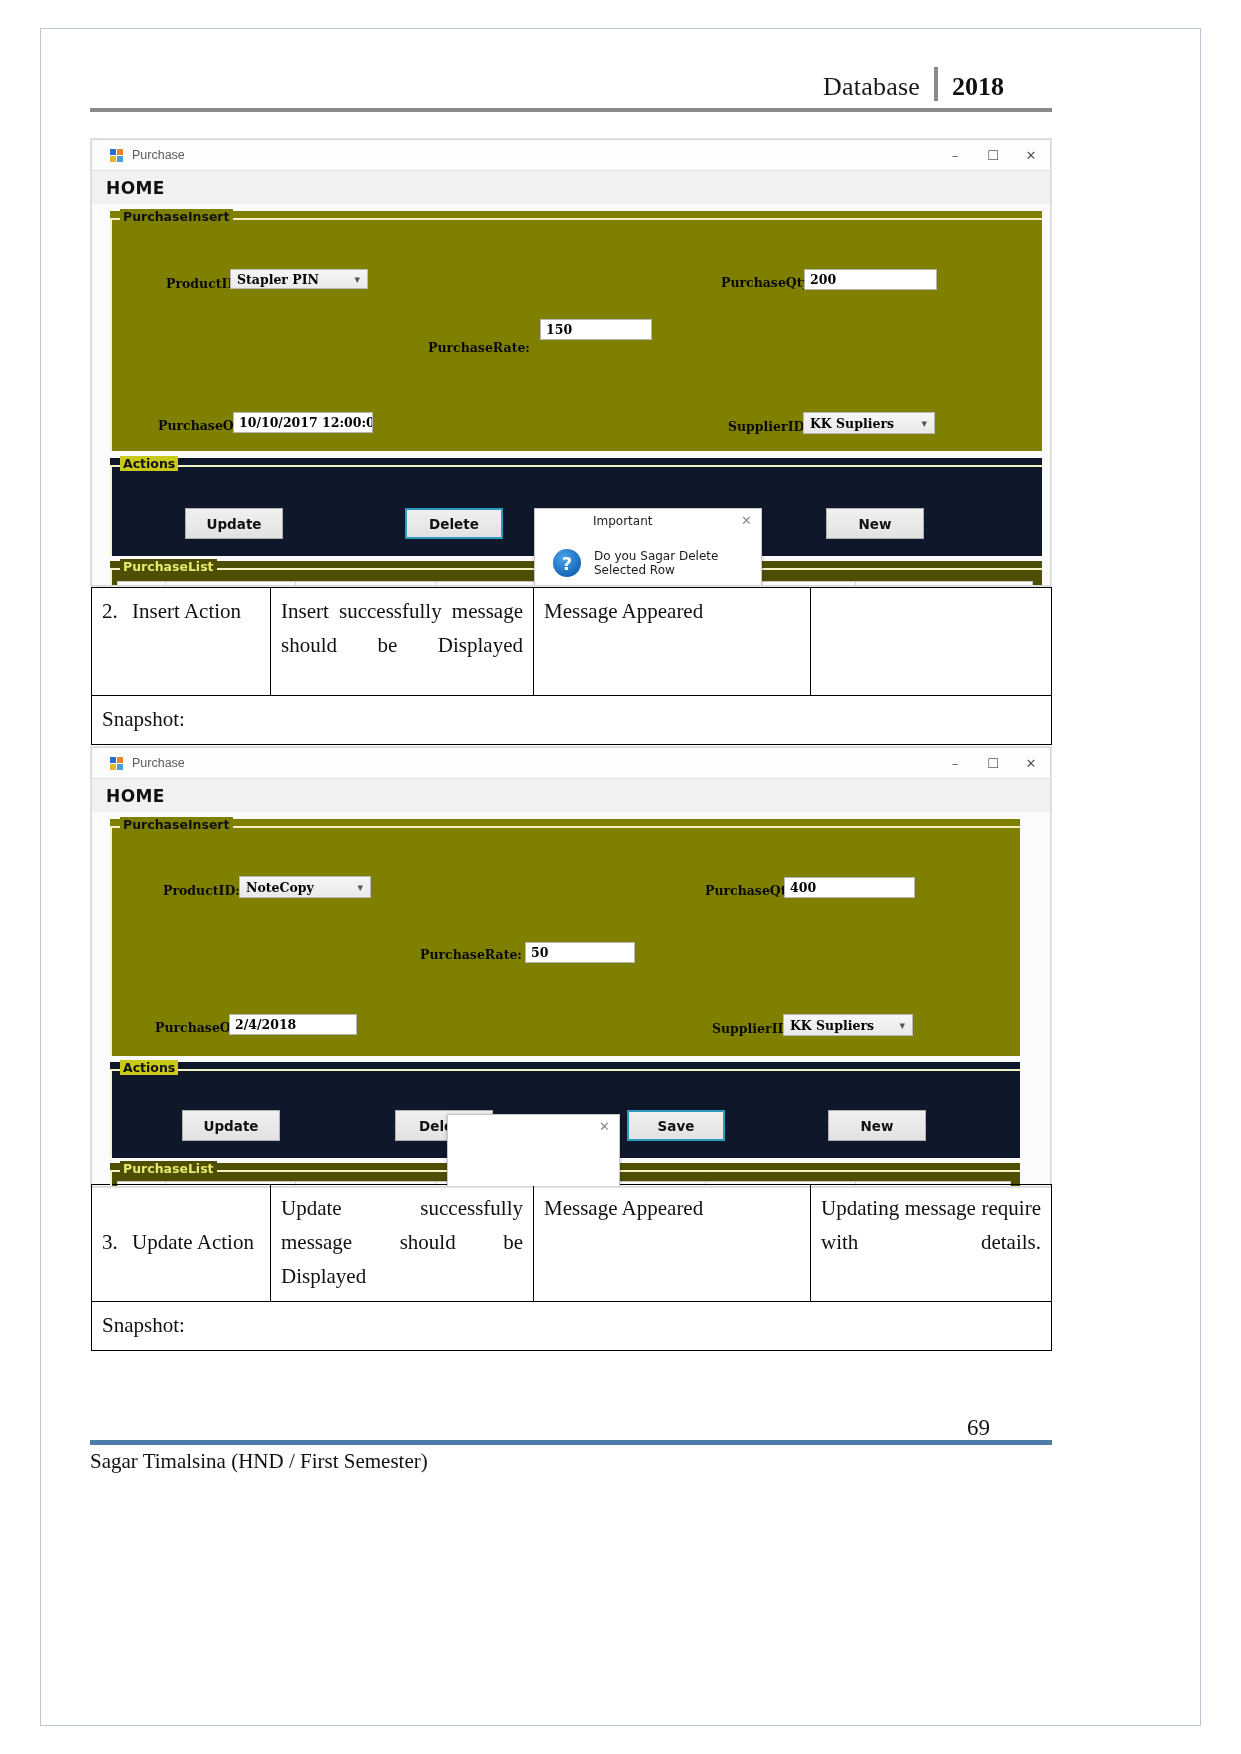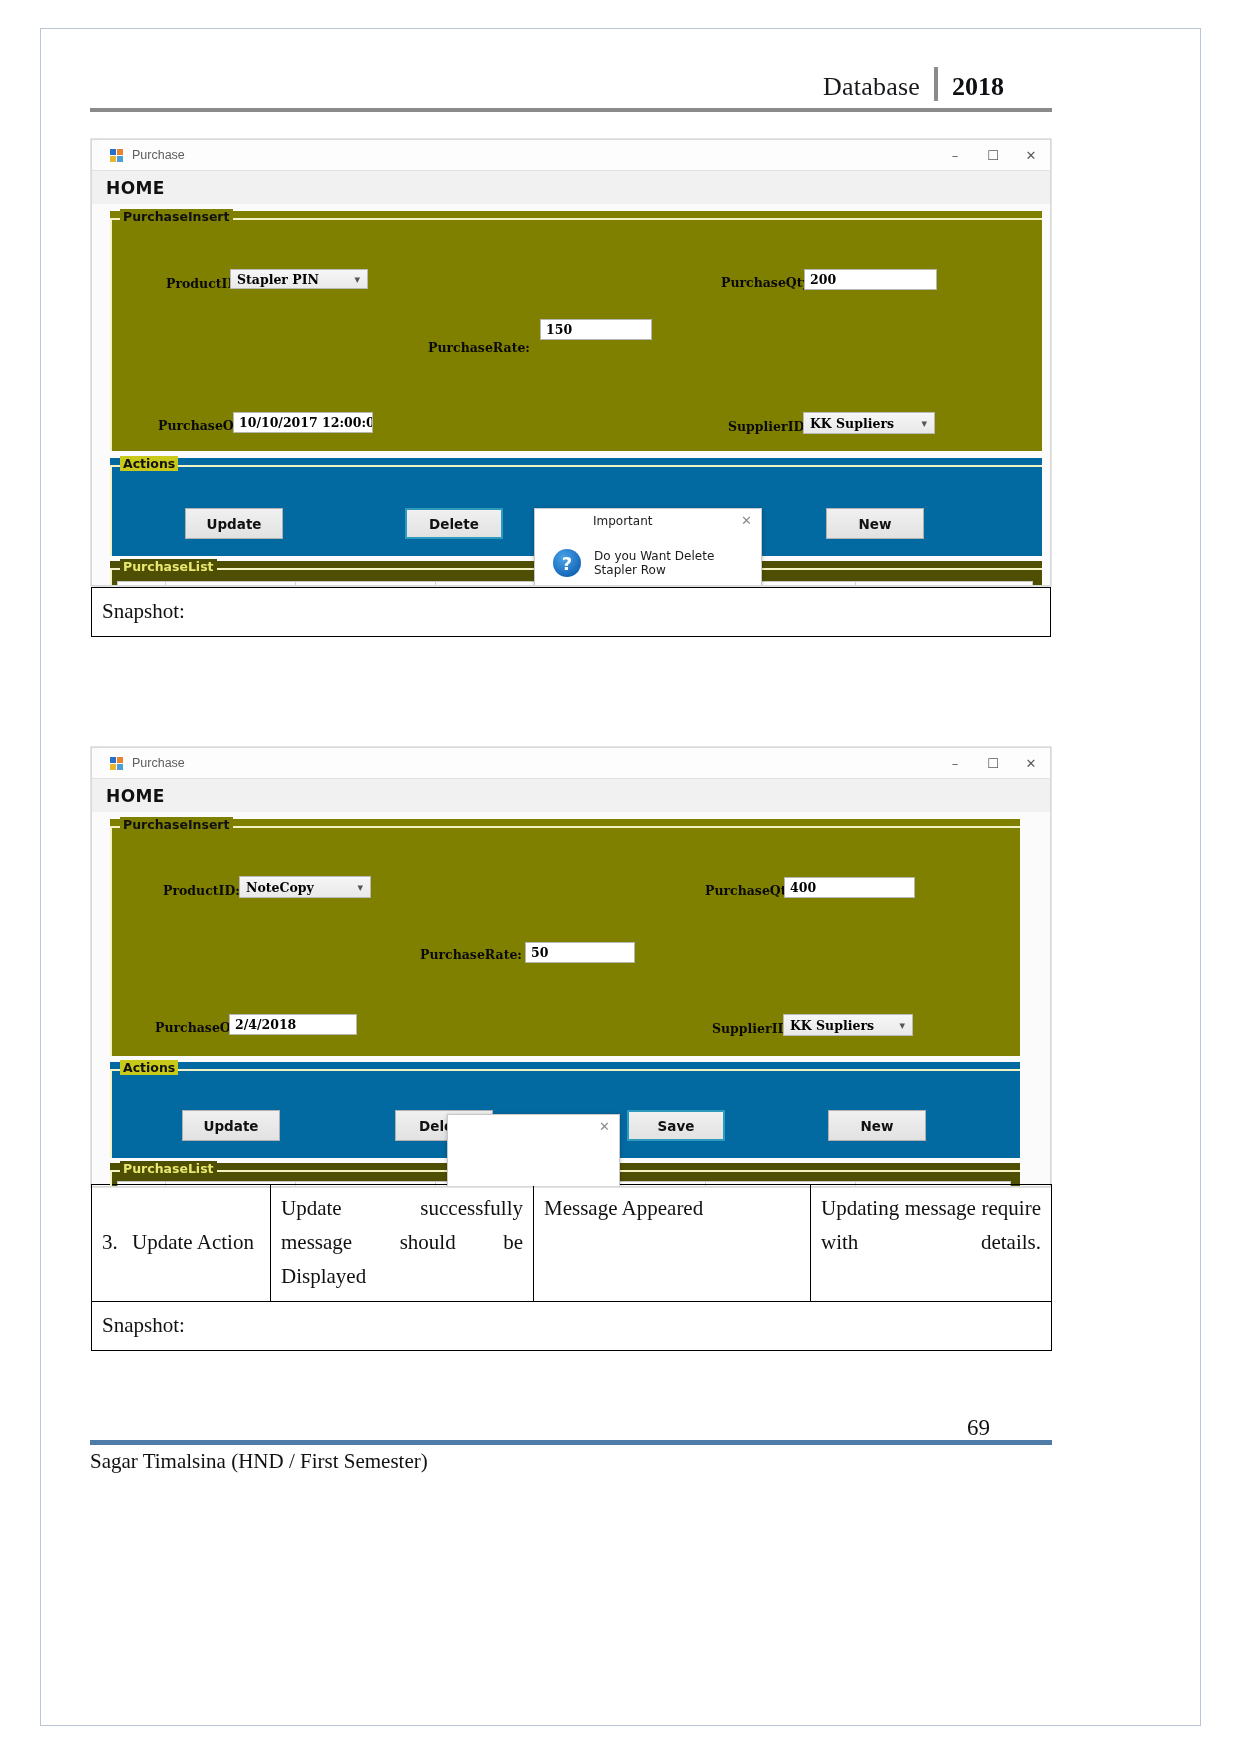--- a/index.html
+++ b/index.html
@@ -75,21 +75,21 @@
   }
   .wf-menu-item {
     font-family:"DejaVu Sans", sans-serif;
     font-weight:bold; font-size:17px; color:#111; letter-spacing:.4px;
   }
   .wf-body { position:relative; }
 
   
   .gb { position:absolute; }
   .gb-olive { background:#808000; }
-  .gb-yellow { background:#0369a1;padding-left:48px; }
+  .gb-yellow { background:#0f172a;padding-left:48px; }
   .gb-dark { background:#4f4f03; }
   .gb-label {
     position:absolute; left:10px; top:-2px;
     font-family:"DejaVu Sans", sans-serif; font-weight:bold;
     font-size:12.5px; color:#111; background:inherit; padding:0 3px; z-index:3;
   }
   .gb-line {
     position:absolute; left:0; right:0; top:7px; height:2px;
     border-top:2px solid #f2f2c4; z-index:1;
   }
@@ -264,30 +264,44 @@
 
     <div class="dlg" style="left:442px; top:304px; width:228px; height:137px;">
       <div class="dlg-title">
         <span>Important</span>
         <span class="dlg-x">✕</span>
       </div>
       <div class="dlg-content">
         <span class="q-icon">
           <span>?</span>
         </span>
-        <span class="dlg-msg">Do you Want Delete Stapler Row</span>
+        <span class="dlg-msg">Do you Sagar Delete Selected Row</span>
       </div>
 
     </div>
 
   </div>
 </div>
 
 <table class="tbl" style="left:91px; top:587px; width:960px;">
   <tbody>
+      <tr>
+    <td class="num-cell" style="width:179px; height:108px;">
+      <span class="n">2.</span><span>Insert Action</span>
+    </td>
+    <td class="cell-just" style="width:263px;">
+      <span>Insert successfully message should be Displayed</span>
+    </td>
+    <td style="width:277px;">
+      <span>Message Appeared</span>
+    </td>
+    <td style="width:241px;">
+      <span></span>
+    </td>
+  </tr>
   <tr>
     <td colspan="4" style="height:36px;">
       <span>Snapshot:</span>
     </td>
   </tr>
 </tbody>
   </table>
 
 <div class="winform" style="left:91px; top:747px; width:960px; height:440px;">
 

